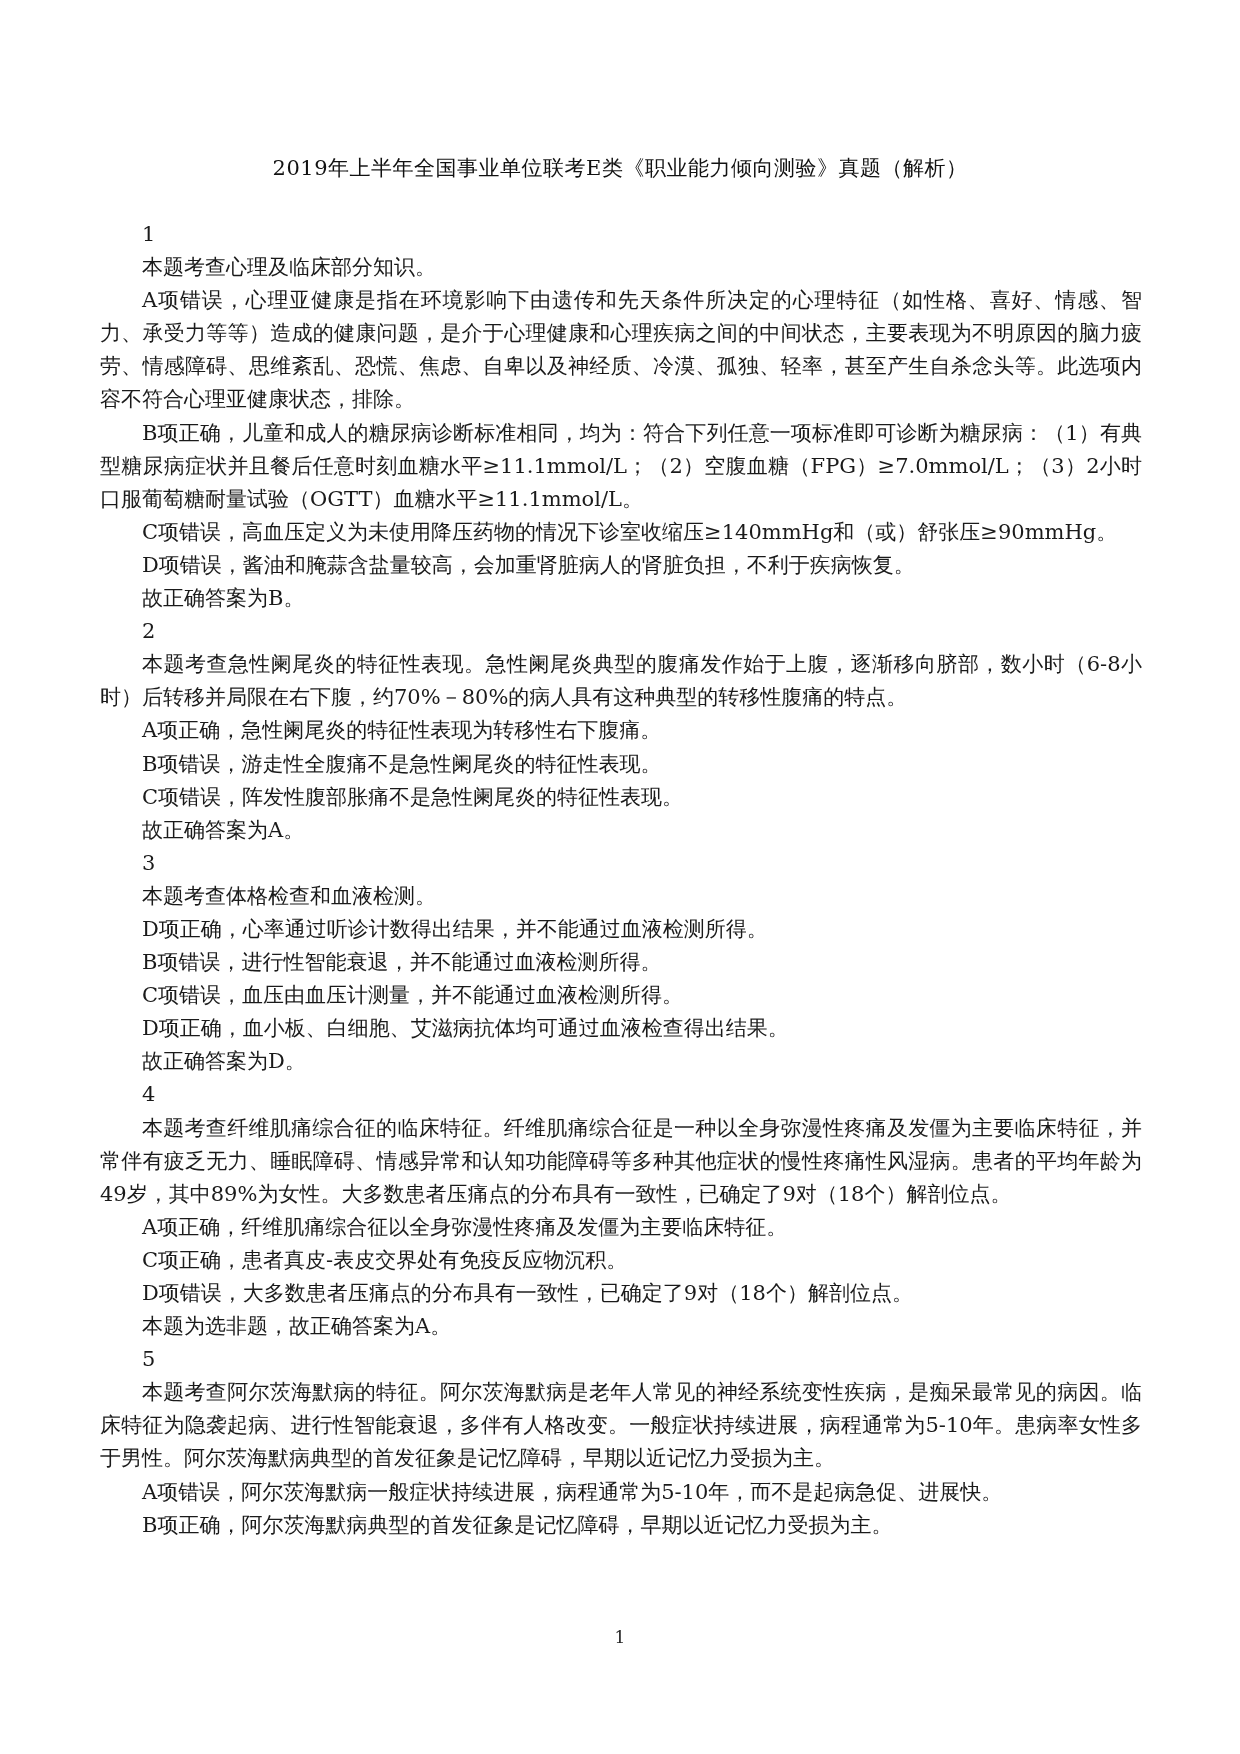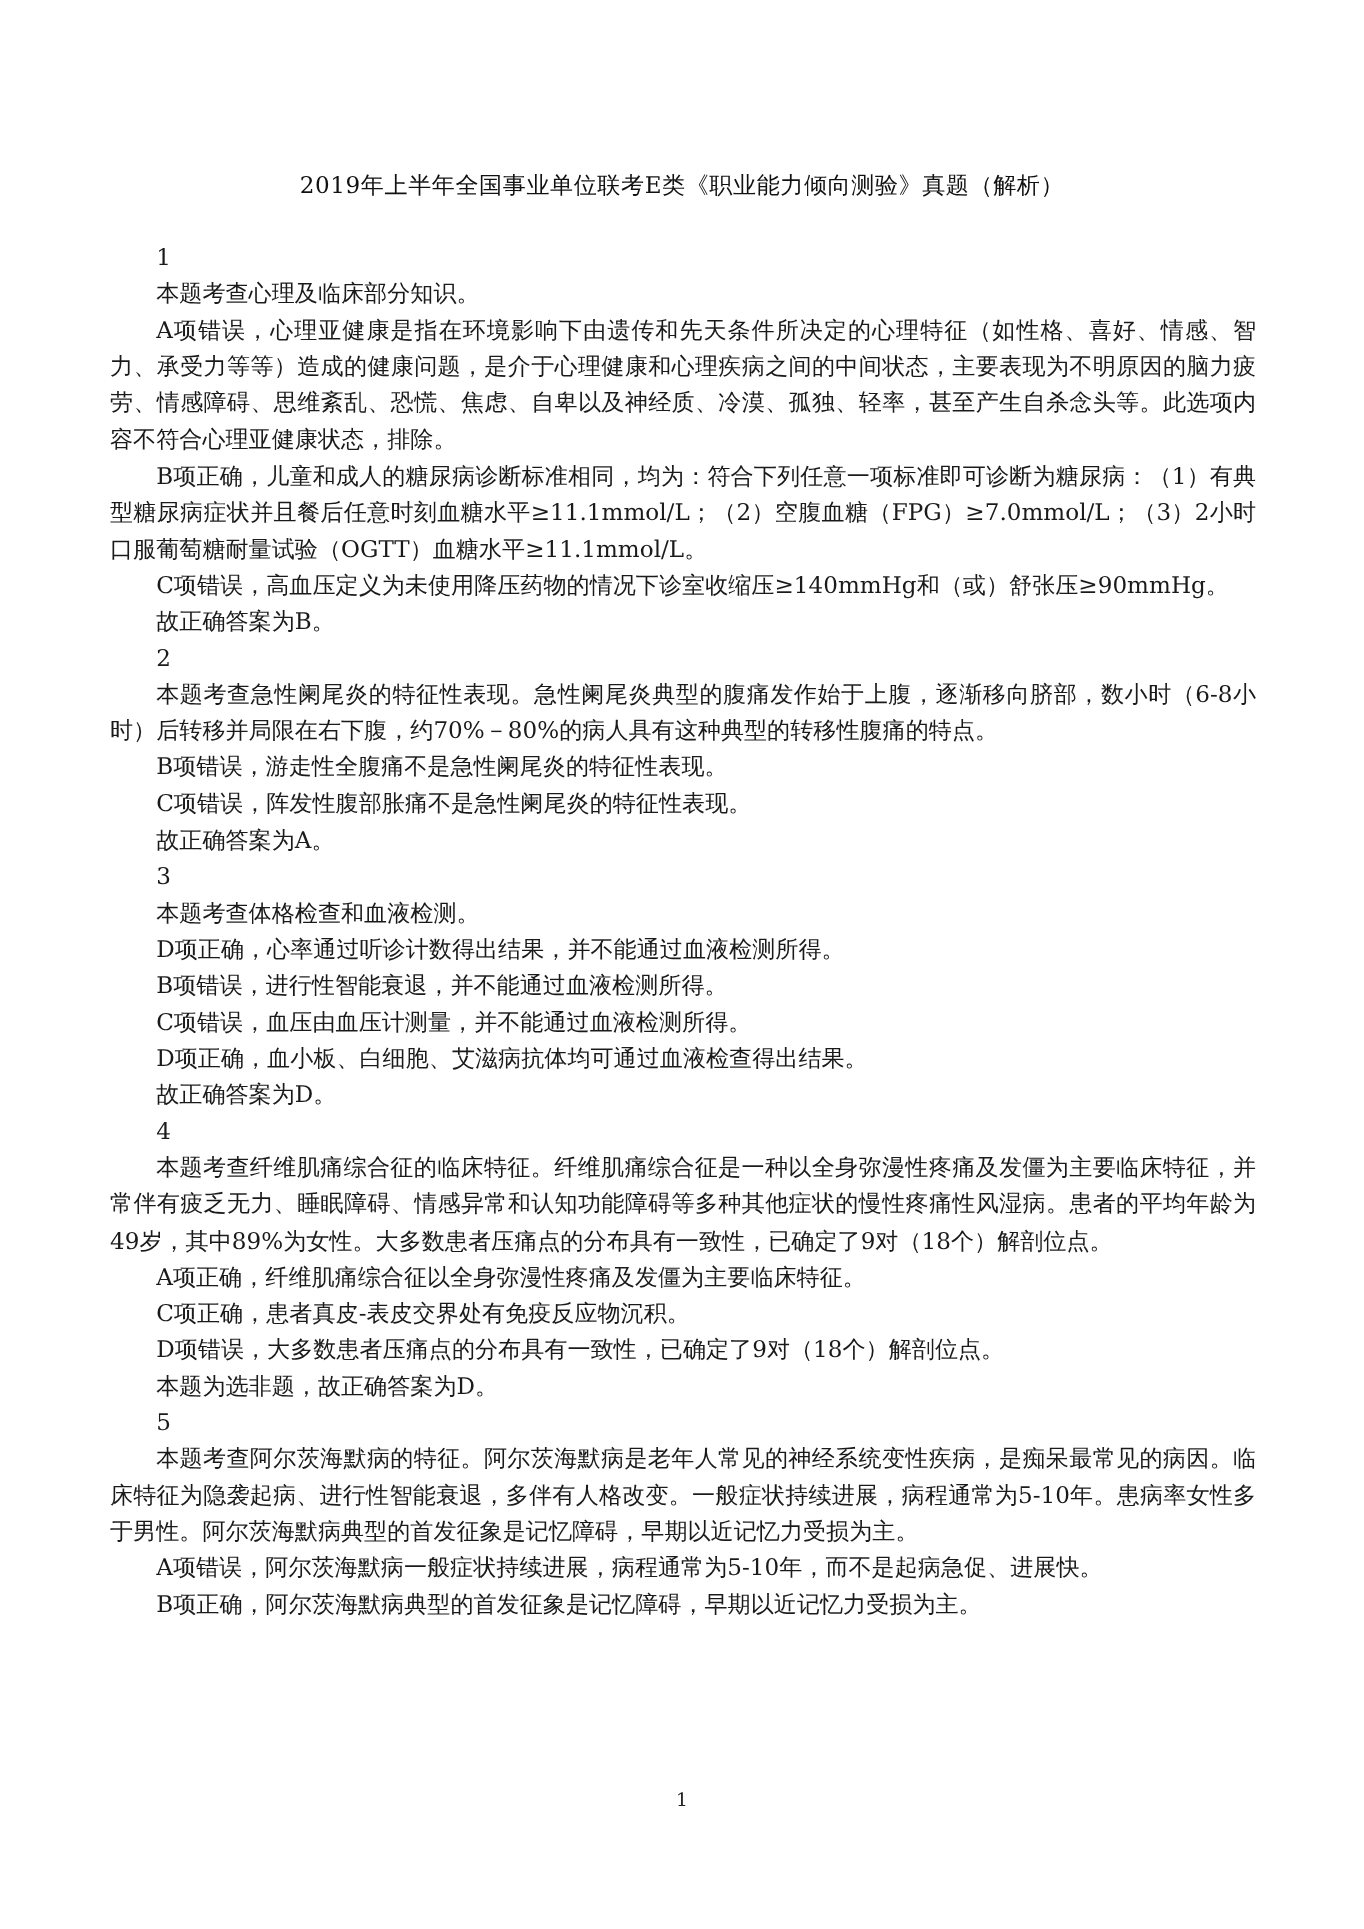--- a/index.html
+++ b/index.html
@@ -32,26 +32,28 @@
   <div class="title">2019年上半年全国事业单位联考E类《职业能力倾向测验》真题（解析）</div>
 
   <div class="body">
 
     <section>
       <p class="num">1</p>
       <p class="p">本题考查心理及临床部分知识。</p>
       <p class="p">A项错误，心理亚健康是指在环境影响下由遗传和先天条件所决定的心理特征（如性格、喜好、情感、智力、承受力等等）造成的健康问题，是介于心理健康和心理疾病之间的中间状态，主要表现为不明原因的脑力疲劳、情感障碍、思维紊乱、恐慌、焦虑、自卑以及神经质、冷漠、孤独、轻率，甚至产生自杀念头等。此选项内容不符合心理亚健康状态，排除。</p>
       <p class="p">B项正确，儿童和成人的糖尿病诊断标准相同，均为：符合下列任意一项标准即可诊断为糖尿病：（1）有典型糖尿病症状并且餐后任意时刻血糖水平≥11.1mmol/L；（2）空腹血糖（FPG）≥7.0mmol/L；（3）2小时口服葡萄糖耐量试验（OGTT）血糖水平≥11.1mmol/L。</p>
       <p class="p">C项错误，高血压定义为未使用降压药物的情况下诊室收缩压≥140mmHg和（或）舒张压≥90mmHg。</p>
+      <p class="p">D项错误，酱油和腌蒜含盐量较高，会加重肾脏病人的肾脏负担，不利于疾病恢复。</p>
       <p class="p">故正确答案为B。</p>
     </section>
 
     <section>
       <p class="num">2</p>
       <p class="p">本题考查急性阑尾炎的特征性表现。急性阑尾炎典型的腹痛发作始于上腹，逐渐移向脐部，数小时（6-8小时）后转移并局限在右下腹，约70%－80%的病人具有这种典型的转移性腹痛的特点。</p>
+      <p class="p">A项正确，急性阑尾炎的特征性表现为转移性右下腹痛。</p>
       <p class="p">B项错误，游走性全腹痛不是急性阑尾炎的特征性表现。</p>
       <p class="p">C项错误，阵发性腹部胀痛不是急性阑尾炎的特征性表现。</p>
       <p class="p">故正确答案为A。</p>
     </section>
 
     <section>
       <p class="num">3</p>
       <p class="p">本题考查体格检查和血液检测。</p>
       <p class="p">D项正确，心率通过听诊计数得出结果，并不能通过血液检测所得。</p>
       <p class="p">B项错误，进行性智能衰退，并不能通过血液检测所得。</p>
@@ -59,21 +61,21 @@
       <p class="p">D项正确，血小板、白细胞、艾滋病抗体均可通过血液检查得出结果。</p>
       <p class="p">故正确答案为D。</p>
     </section>
 
     <section>
       <p class="num">4</p>
       <p class="p">本题考查纤维肌痛综合征的临床特征。纤维肌痛综合征是一种以全身弥漫性疼痛及发僵为主要临床特征，并常伴有疲乏无力、睡眠障碍、情感异常和认知功能障碍等多种其他症状的慢性疼痛性风湿病。患者的平均年龄为49岁，其中89%为女性。大多数患者压痛点的分布具有一致性，已确定了9对（18个）解剖位点。</p>
       <p class="p">A项正确，纤维肌痛综合征以全身弥漫性疼痛及发僵为主要临床特征。</p>
       <p class="p">C项正确，患者真皮-表皮交界处有免疫反应物沉积。</p>
       <p class="p">D项错误，大多数患者压痛点的分布具有一致性，已确定了9对（18个）解剖位点。</p>
-      <p class="p">本题为选非题，故正确答案为D。</p>
+      <p class="p">本题为选非题，故正确答案为A。</p>
     </section>
 
     <section>
       <p class="num">5</p>
       <p class="p">本题考查阿尔茨海默病的特征。阿尔茨海默病是老年人常见的神经系统变性疾病，是痴呆最常见的病因。临床特征为隐袭起病、进行性智能衰退，多伴有人格改变。一般症状持续进展，病程通常为5-10年。患病率女性多于男性。阿尔茨海默病典型的首发征象是记忆障碍，早期以近记忆力受损为主。</p>
       <p class="p">A项错误，阿尔茨海默病一般症状持续进展，病程通常为5-10年，而不是起病急促、进展快。</p>
       <p class="p">B项正确，阿尔茨海默病典型的首发征象是记忆障碍，早期以近记忆力受损为主。</p>
     </section>
   </div>
 

